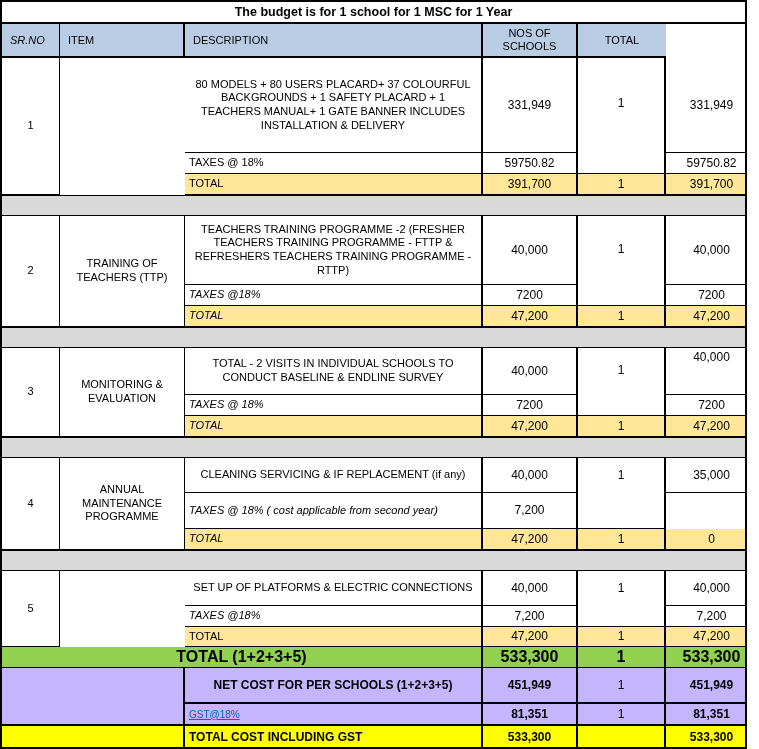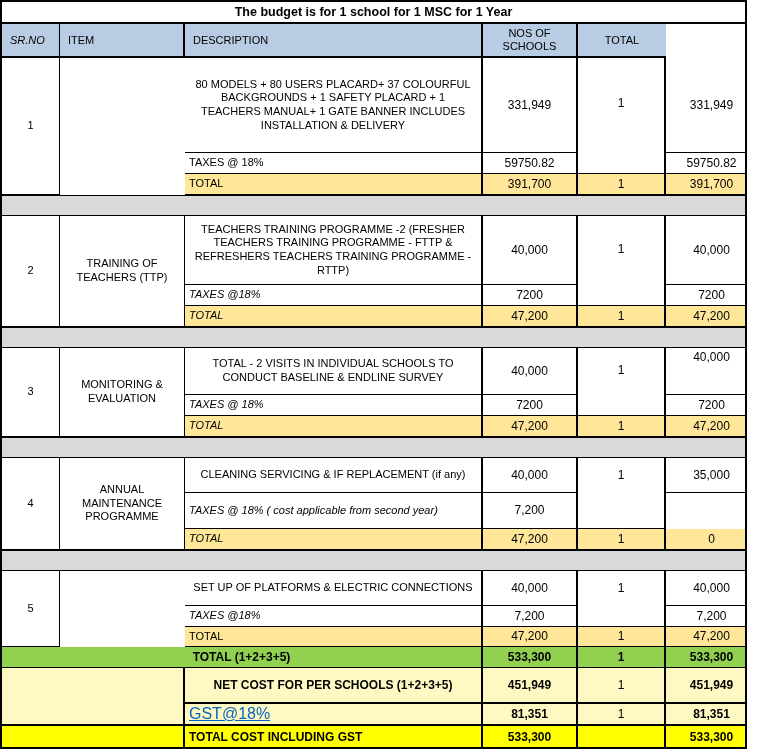--- a/index.html
+++ b/index.html
@@ -80,46 +80,46 @@
     border-bottom: 1px solid #000;
   }
 
   .grand {
     display: grid;
     grid-template-columns: 481px 95px 88px 91px;
     height: 21px;
   }
   .gc {
     background: #92d050;
-    font-weight: bold; font-size: 12px;
+    font-weight: bold; font-size: 16px;
     border-right: 2px solid #000; border-bottom: 1px solid #000;
     display: flex; align-items: center; justify-content: center;
   }
   .gc.last { border-right: none; }
 
   .bottom {
     display: grid;
     grid-template-columns: 183px 298px 95px 88px 91px;
     grid-template-rows: 36px 22px auto;
     height: 79px;
   }
   .bc {
     display: flex; align-items: center; justify-content: center;
-    font-size: 12px; background: #fef9c3;
+    font-size: 12px; background: #c4b5fd;
     border-right: 2px solid #000; border-bottom: 2px solid #000;
     overflow: hidden;
   }
   .bc.last { border-right: none; }
   .bc.nobb { border-bottom: none; }
   .bc.yellow { background: #ffff00; }
   .bc.bold { font-weight: bold; }
   .bc.left { justify-content: flex-start; padding-left: 4px; text-align: left; }
   .b-blank { grid-area: 1/1/3/2; }
   .link {
-    color: #0563c1; text-decoration: underline; font-size: 16px; cursor: pointer;
+    color: #0563c1; text-decoration: underline; font-size: 10px; cursor: pointer;
   }
 </style>
 </head>
 <body>
 
 <div class="sheet">
 
   <div class="title-row">The budget is for 1 school for 1 MSC for 1 Year</div>
 
   <div class="grid6 header">

